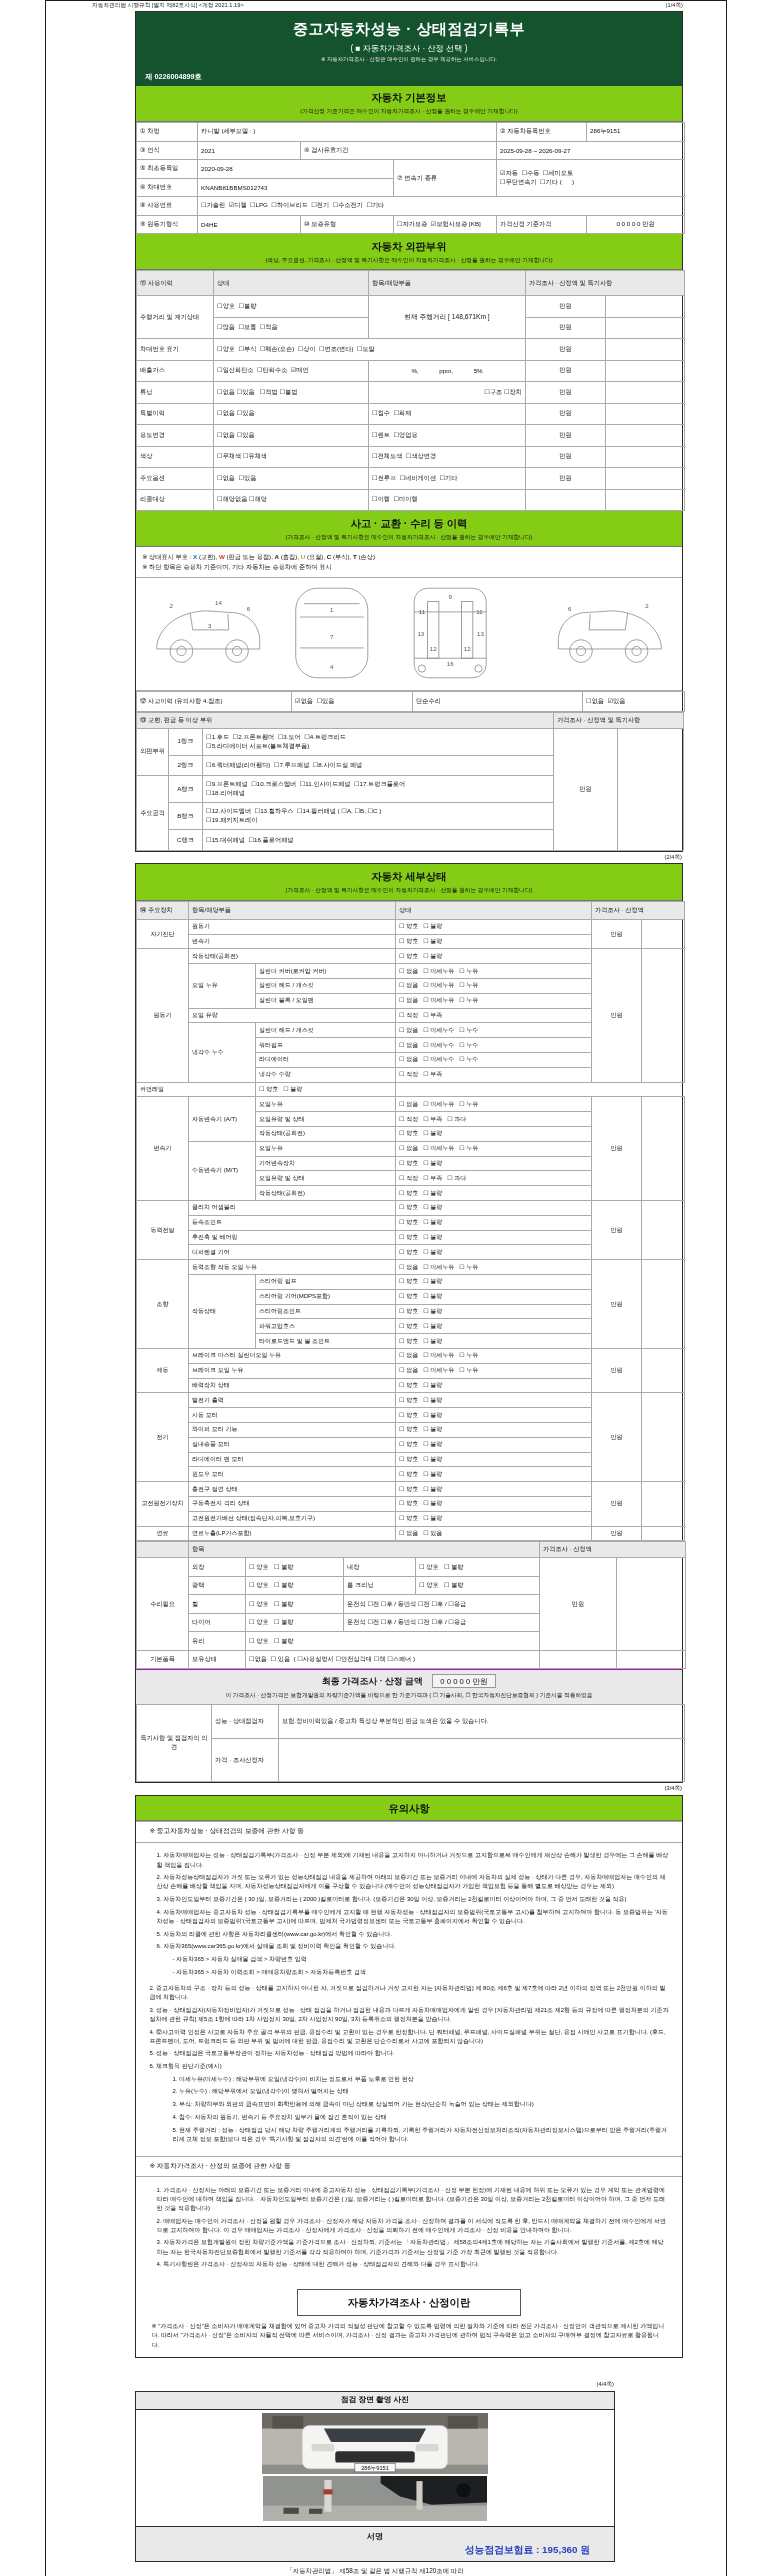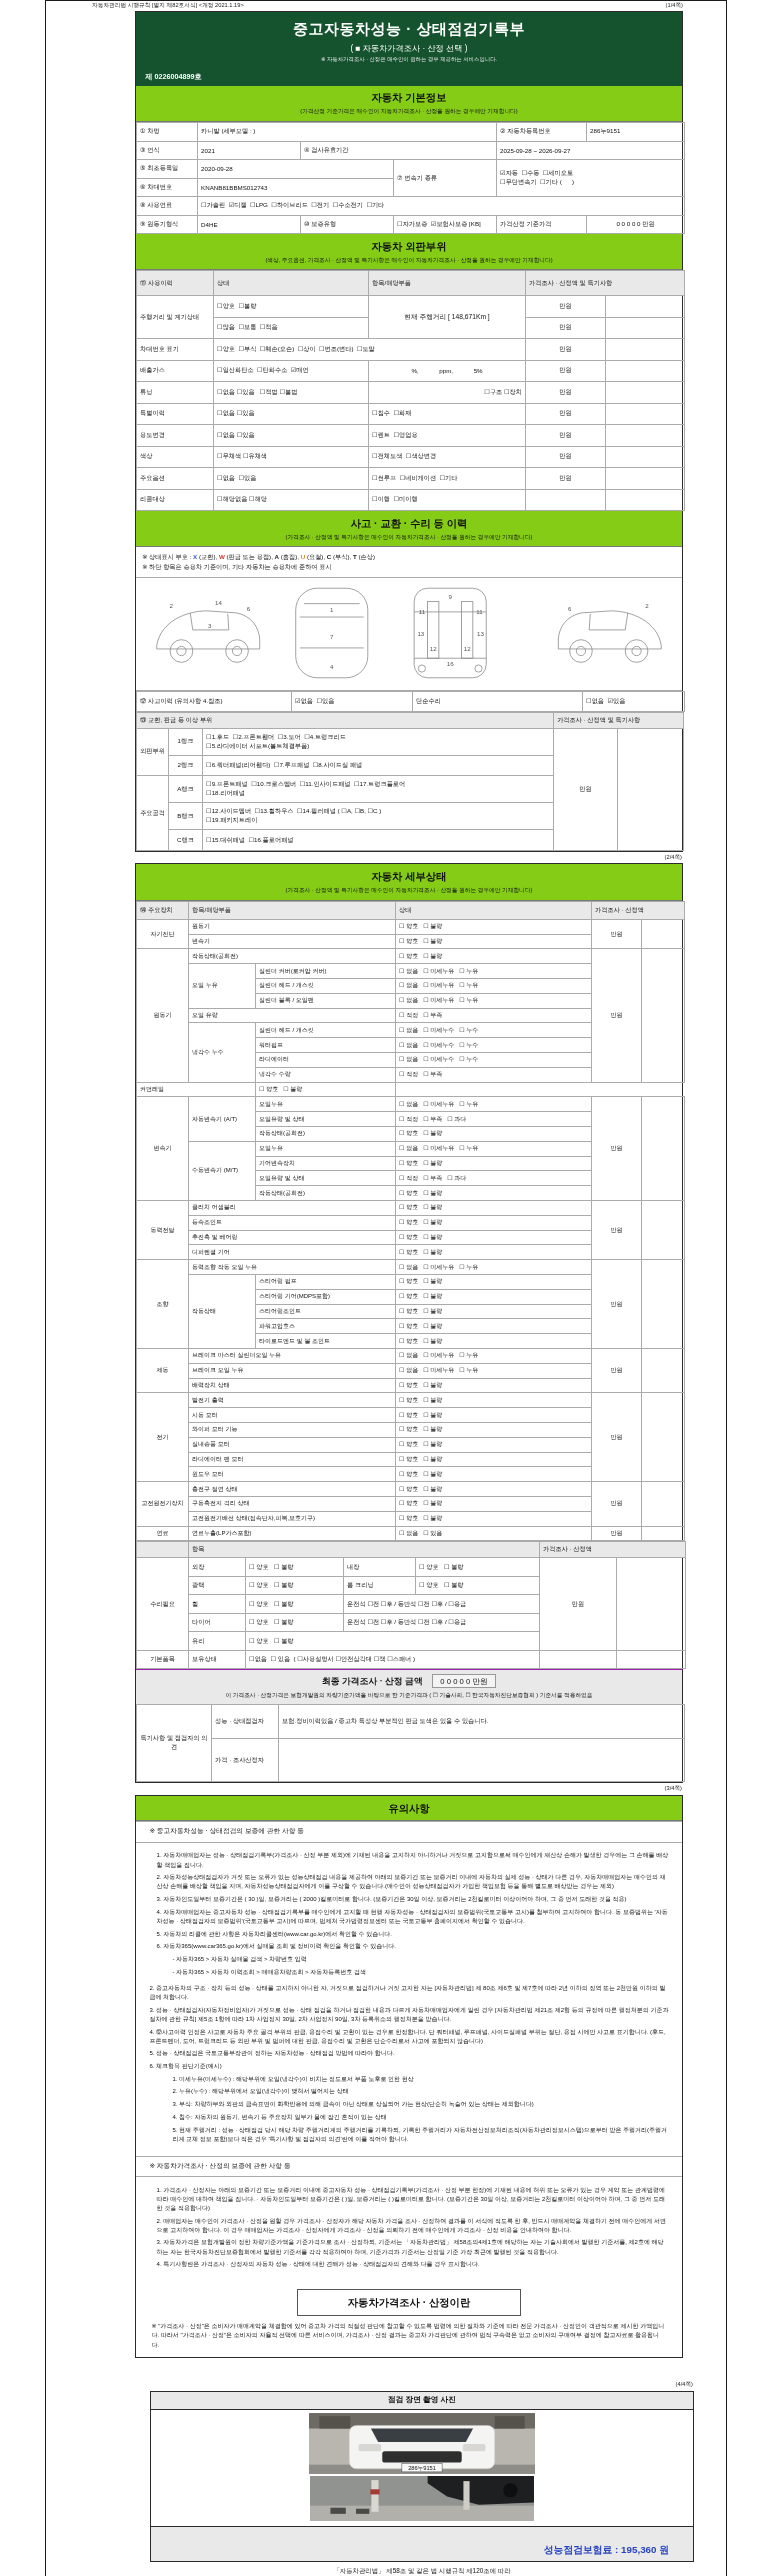--- a/index.html
+++ b/index.html
@@ -38,21 +38,21 @@
   .finalbar .fv{font-size:7.7px;border:0.5px solid #999;background:#f4f4f4;padding:1.5px 7.2px;margin-left:7.2px;}
   .finalbar .fn{font-size:5.7px;margin-top:4.1px;}
   .notice-body{padding:5.2px 13.4px 8.2px;font-size:6px;line-height:1.52;}
   .nh{font-size:6.7px;padding:5.2px 13.4px;border-bottom:0.5px solid #ababab;border-top:0.5px solid #ababab;}
   .np{margin:3.6px 0;}
   .ind1{margin-left:7.2px;}
   .ind2{margin-left:23px;}
   .boxtitle{width:222px;margin:8.2px auto 5.2px;border:1px solid #555;text-align:center;
             font-size:10.3px;font-weight:bold;padding:5.2px 0;}
   .boxtext{font-size:6px;line-height:1.55;padding:1px 15.5px 7.2px;}
-  .photosec{position:absolute;left:150px;top:2379px;width:544px;background:#fff;}
+  .photosec{position:absolute;left:135px;top:2379px;width:480px;background:#fff;}
   .photohead{border:1.5px solid #2b2b2b;border-bottom:1px solid #2b2b2b;background:#e9e9e9;
              text-align:center;font-size:7.7px;font-weight:bold;padding:3.6px 0;}
   .photoarea{border-left:1.5px solid #2b2b2b;border-right:1.5px solid #2b2b2b;text-align:center;padding:3.1px 0 2.1px;}
   .photoarea svg{display:block;margin:0 auto 2.6px;}
   .signbox{border:1.5px solid #2b2b2b;background:#e9e9e9;position:relative;height:34px;}
   .signbox .st{font-size:8.2px;font-weight:bold;text-align:center;padding-top:4.1px;}
   .signbox .fee{position:absolute;right:24px;top:16.5px;color:#2743c0;font-size:9.8px;font-weight:bold;}
   .confirm{text-align:center;font-size:6.4px;line-height:1.6;padding-top:4.1px;}
 </style>
 </head>
@@ -713,20 +713,21 @@
       <path d="M230,0 L438,0 L438,52 L330,56 L268,40 L230,14 Z" fill="#1d1f21"></path>
       <rect x="120" y="8" width="14" height="62" fill="#d9d7d2"></rect>
       <rect x="300" y="10" width="12" height="56" fill="#cfccc6"></rect>
       <rect x="118" y="26" width="18" height="10" fill="#a33c32"></rect>
       <rect x="40" y="62" width="30" height="12" fill="#4a4a48"></rect>
       <rect x="90" y="64" width="26" height="10" fill="#4a4a48"></rect>
       <circle cx="392" cy="28" r="14" fill="#0e0f10"></circle>
     </svg>
   </div>
   <div class="signbox">
+    <div class="st">서명</div>
     <div class="fee">성능점검보험료 : 195,360 원</div>
   </div>
   <div class="confirm">
     <div>「자동차관리법」 제58조 및 같은 법 시행규칙 제120조에 따라</div>
 
   </div>
 </div>
 
 
 </body></html>

